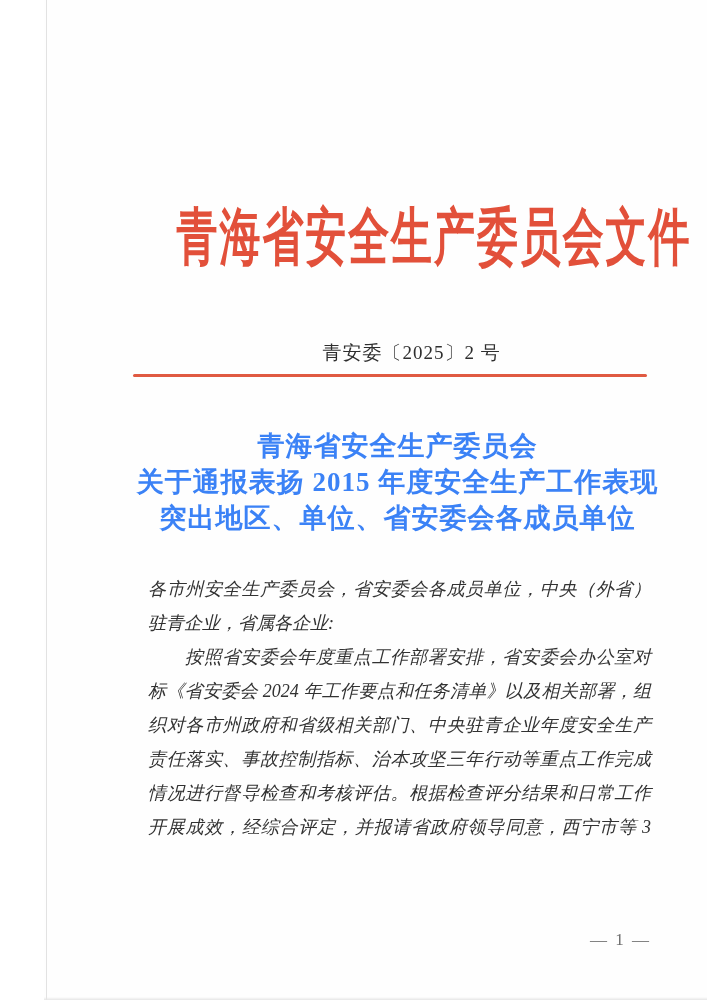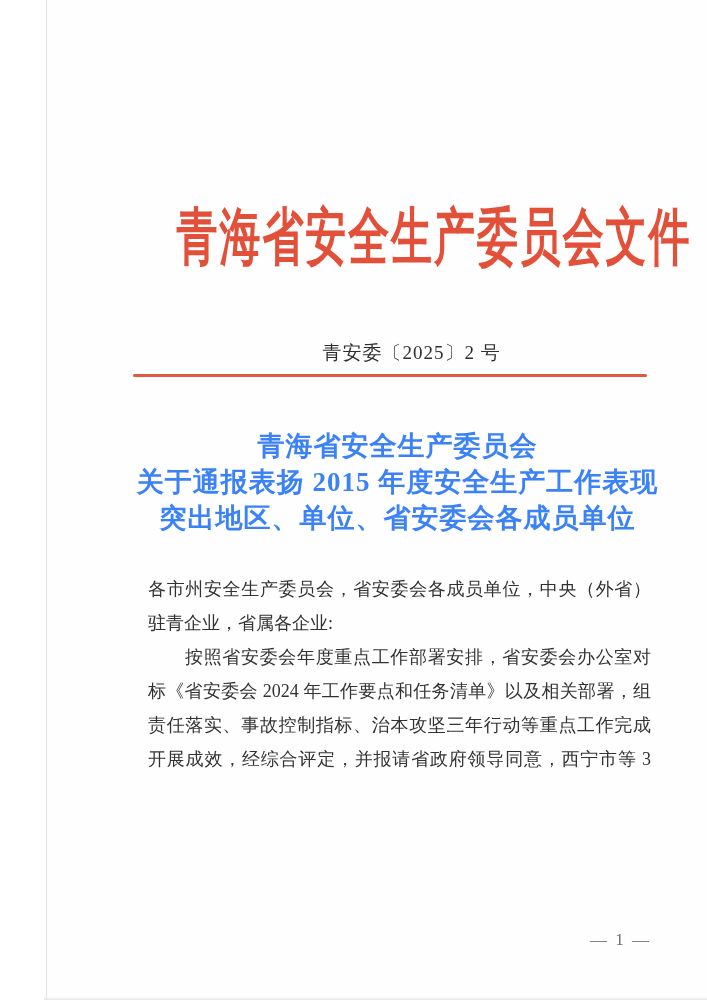--- a/index.html
+++ b/index.html
@@ -78,20 +78,21 @@
     width: 503px;
     font-size: 18px;
     color: #323232;
   }
   .body-line {
     height: 34px; line-height: 34px;
     white-space: nowrap;
     text-align: justify;
     text-align-last: justify;
     text-justify: inter-character;
+    font-style: italic;
   }
   .body-line.short {
     text-align: right;
     text-align-last: left;
   }
   .body-line.indent {
     text-indent: 37px;
   }
   
   .page-number {
@@ -122,19 +123,21 @@
     <div>青海省安全生产委员会</div>
     <div>关于通报表扬 2015 年度安全生产工作表现</div>
     <div>突出地区、单位、省安委会各成员单位</div>
   </div>
 
   <div class="body-text">
     <div class="body-line">各市州安全生产委员会，省安委会各成员单位，中央（外省）</div>
     <div class="body-line short">驻青企业，省属各企业:</div>
     <div class="body-line indent">按照省安委会年度重点工作部署安排，省安委会办公室对</div>
     <div class="body-line">标《省安委会 2024 年工作要点和任务清单》以及相关部署，组</div>
+    <div class="body-line">织对各市州政府和省级相关部门、中央驻青企业年度安全生产</div>
     <div class="body-line">责任落实、事故控制指标、治本攻坚三年行动等重点工作完成</div>
+    <div class="body-line">情况进行督导检查和考核评估。根据检查评分结果和日常工作</div>
     <div class="body-line">开展成效，经综合评定，并报请省政府领导同意，西宁市等 3</div>
   </div>
 
   <div class="page-number">— 1 —</div>
 
 </div>
 
 </body></html>

